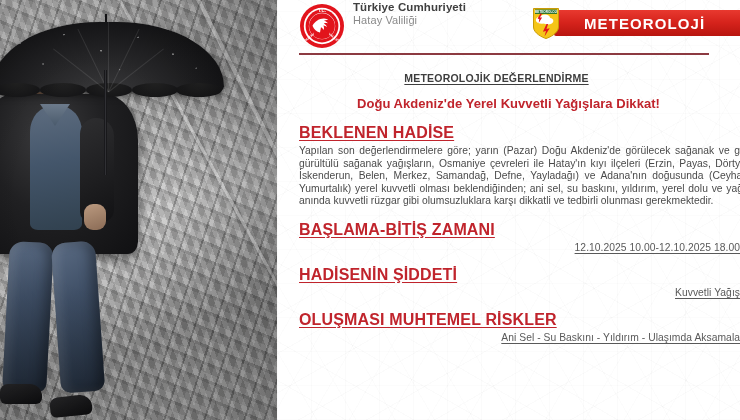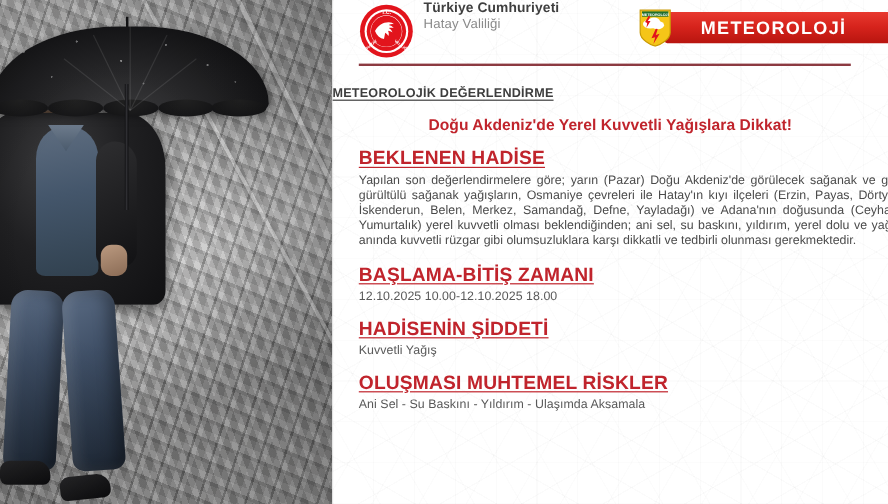--- a/index.html
+++ b/index.html
@@ -118,39 +118,39 @@
     position:relative;margin-left:-6px;height:26px;width:210px;
     background:linear-gradient(180deg,#e8392f 0%,#d6231c 48%,#b8150f 100%);
     display:flex;align-items:center;padding-left:30px;box-sizing:border-box;
     border-radius:2px 0 0 2px;
   }
   .met-bar span{color:#fff;font-size:15px;font-weight:bold;letter-spacing:1.1px;}
 
   .rule{position:absolute;left:22px;top:53px;width:410px;height:2px;background:#8c3a41;}
 
   
-  .t1{margin:18px 0 0 0;padding-right:24px;
+  .t1{margin:18px 0 0 0;text-align:center;padding-right:24px;
       font-size:10.5px;font-weight:bold;color:#3d3d3d;letter-spacing:.2px;
       text-decoration:underline;text-underline-offset:2px;}
   .t2{margin:12px 0 0 0;text-align:center;
       font-size:13px;font-weight:bold;color:#c0242c;letter-spacing:.05px;}
 
   
   .body{padding:0 0 0 22px;}
   .sec-h{
     margin:13px 0 3px 0;font-size:16px;font-weight:bold;color:#c0242c;
     text-decoration:underline;text-underline-offset:2px;letter-spacing:.15px;
   }
   .para{
     margin:0;font-size:10.3px;line-height:12.6px;color:#4a4a4a;
     text-align:justify;width:452px;letter-spacing:.02px;
   }
   .sec-v{
     margin:0;font-size:10.3px;color:#595959;
-    text-underline-offset:2px;letter-spacing:.05px;
+    text-decoration:underline;text-underline-offset:2px;letter-spacing:.05px;text-align:right;
   }
 </style>
 </head>
 <body>
 
 <div class="screen">
 
   <div class="photo">
     <div class="pavement"></div>
     <div class="seam s1"></div>

